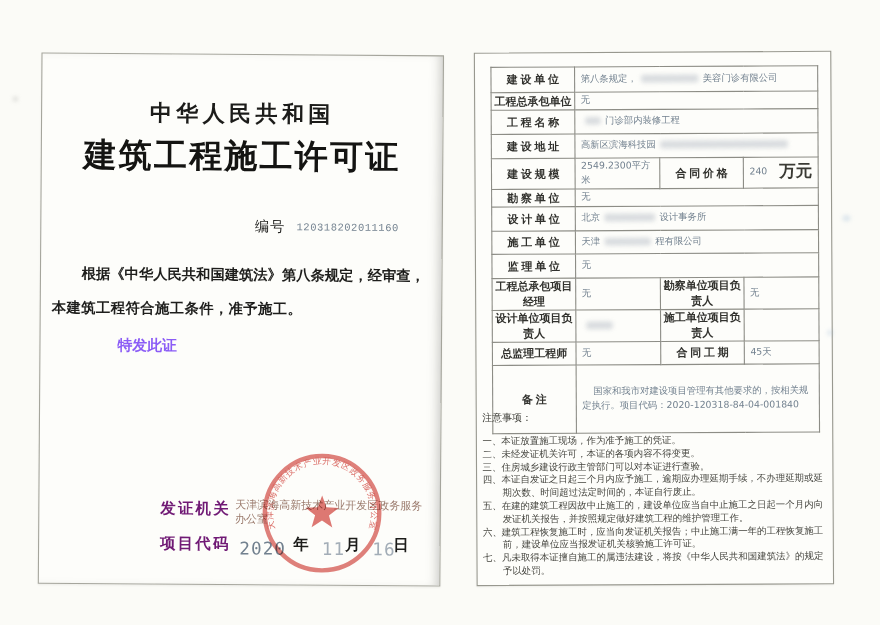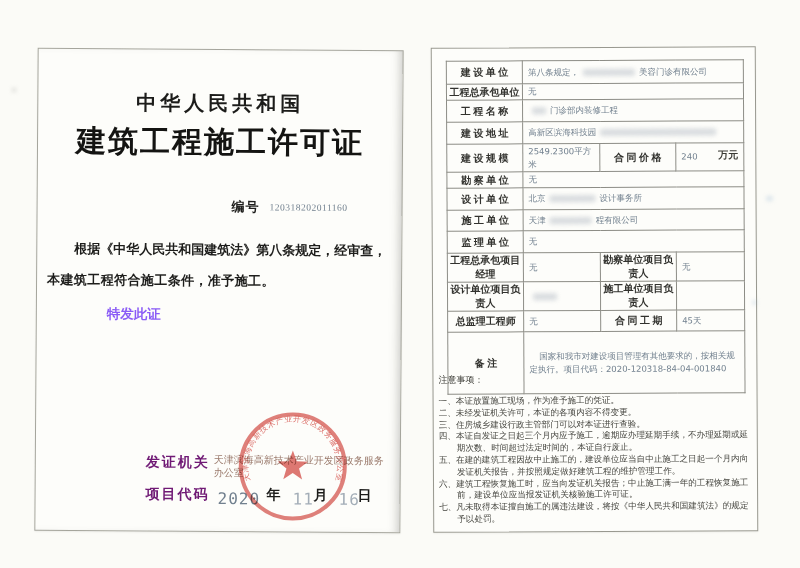--- a/index.html
+++ b/index.html
@@ -15,23 +15,23 @@
   .page-left{
     left:36px;top:49px;width:364px;height:481px;
     transform:rotate(0.4deg);
     box-shadow:inset -8px 0 10px -6px rgba(110,110,104,.38), 0 1px 2px rgba(0,0,0,.06);
   }
   .t1{position:absolute;top:40px;left:0;width:100%;text-align:center;
       font-size:20px;font-weight:700;letter-spacing:4px;color:#1c1c1a;}
   .t2{position:absolute;top:72px;left:0;width:100%;text-align:center;
       font-size:30px;font-weight:700;letter-spacing:2px;color:#141412;}
   .serial{position:absolute;top:147px;left:194px;white-space:nowrap;}
-  .serial-lbl{font-size:13px;font-weight:700;letter-spacing:1px;color:#1e1e1c;}
+  .serial-lbl{font-size:13px;font-weight:400;letter-spacing:1px;color:#1e1e1c;}
   .serial-num{font-size:9.5px;color:var(--value-ink);margin-left:6px;
-      font-family:Liberation Serif, serif;position:relative;top:-1px;letter-spacing:.5px;}
+      font-family:Liberation Mono, monospace;position:relative;top:-1px;letter-spacing:.5px;}
   .clause{position:absolute;top:184px;left:10px;right:6px;
       font-size:13px;font-weight:700;line-height:31px;color:#1e1e1c;}
   .clause-l1{text-indent:27px;white-space:nowrap;}
   .clause-l2{white-space:nowrap;letter-spacing:.4px;}
   .hereby{position:absolute;top:256px;left:70px;font-size:13.5px;font-weight:700;color:#8b5cf6;}
   .issuer-label,.date-label{position:absolute;left:110px;font-size:14px;font-weight:700;
       letter-spacing:2px;color:#701a75;}
   .issuer-label{top:404px;}
   .date-label{top:436px;}
   .issuer-value{position:absolute;top:403px;left:178px;width:172px;
@@ -54,22 +54,22 @@
     box-shadow:0 1px 2px rgba(0,0,0,.05);
   }
   .ptable{position:absolute;left:14px;top:12px;width:297px;
       border-collapse:collapse;table-layout:fixed;}
   .ptable td{border:1px solid #8d8d86;overflow:hidden;}
   .lbl{font-size:10px;text-align:center;color:#32322e;font-weight:600;
       padding:0 1px;letter-spacing:0;}
   .val{font-size:8.5px;color:var(--value-ink);padding:1px 5px;
       font-family:"DejaVu Sans",sans-serif;line-height:12.5px;}
   .val.indent{text-indent:10px;}
-  .unit{float:right;color:#3a3a34;font-size:10px;
-      font-family:Liberation Mono, monospace;font-weight:600;}
+  .unit{float:right;color:#3a3a34;font-size:15px;
+      font-family:Liberation Sans, sans-serif;font-weight:600;}
   .redact{display:inline-block;height:7px;background:#c6cbd1;filter:blur(2px);
       vertical-align:middle;margin:0 4px;border-radius:2px;opacity:.65;}
   .notices-title{position:absolute;left:5px;top:325px;font-size:9px;color:#3c3c36;}
   .notices{position:absolute;left:5px;top:347px;right:7px;margin:0;padding:0;
       list-style:none;font-size:8.6px;line-height:11.8px;color:#45453f;}
   .notices li{padding-left:18px;text-indent:-18px;}
   
   .speck{position:absolute;border-radius:50%;filter:blur(2px);}
   .speck.s1{left:766px;top:196px;width:7px;height:5px;background:rgba(150,180,212,.35);}
   .speck.s2{left:752px;top:300px;width:5px;height:5px;background:rgba(150,180,212,.30);}

